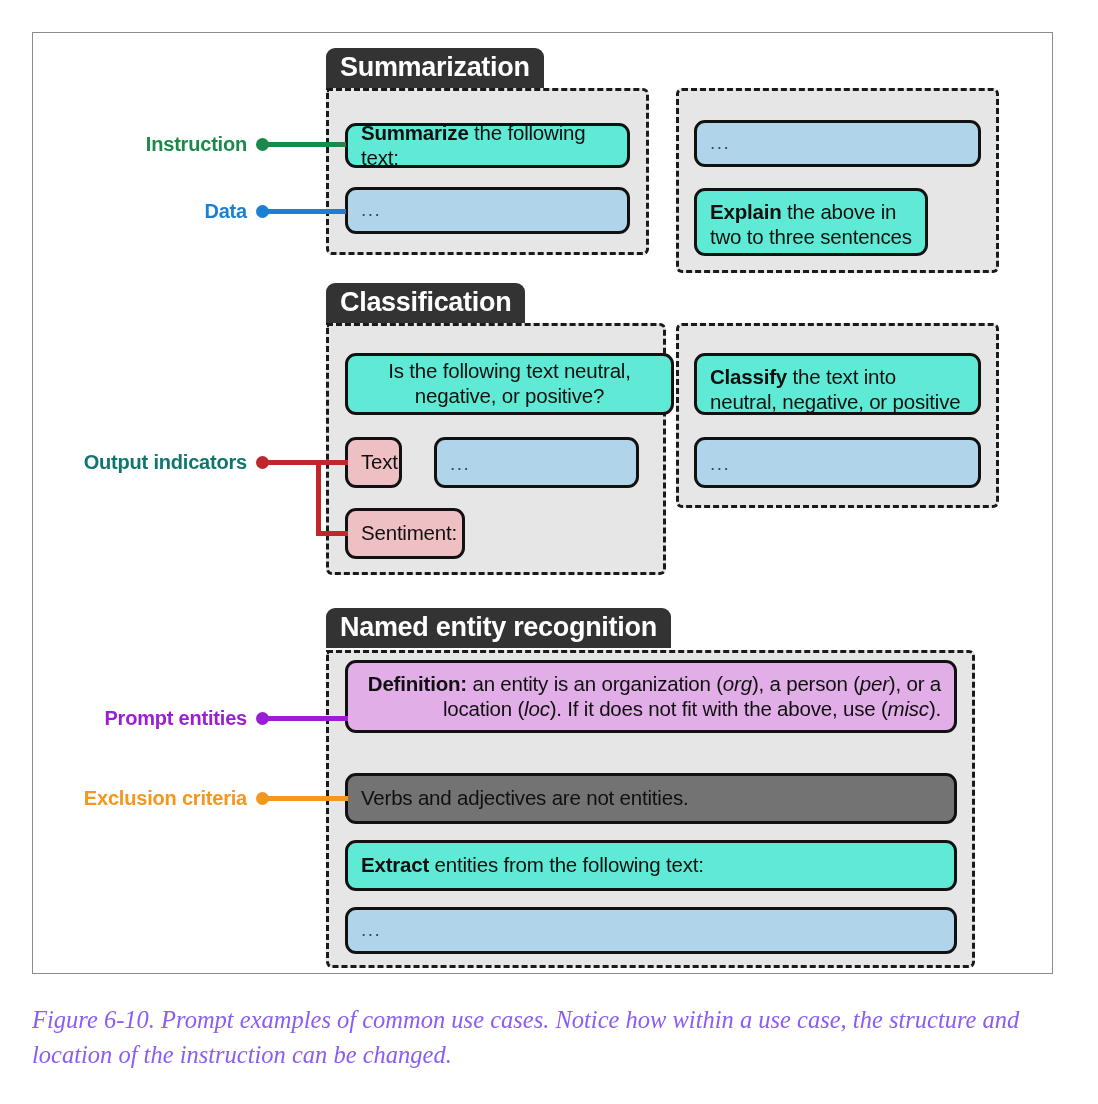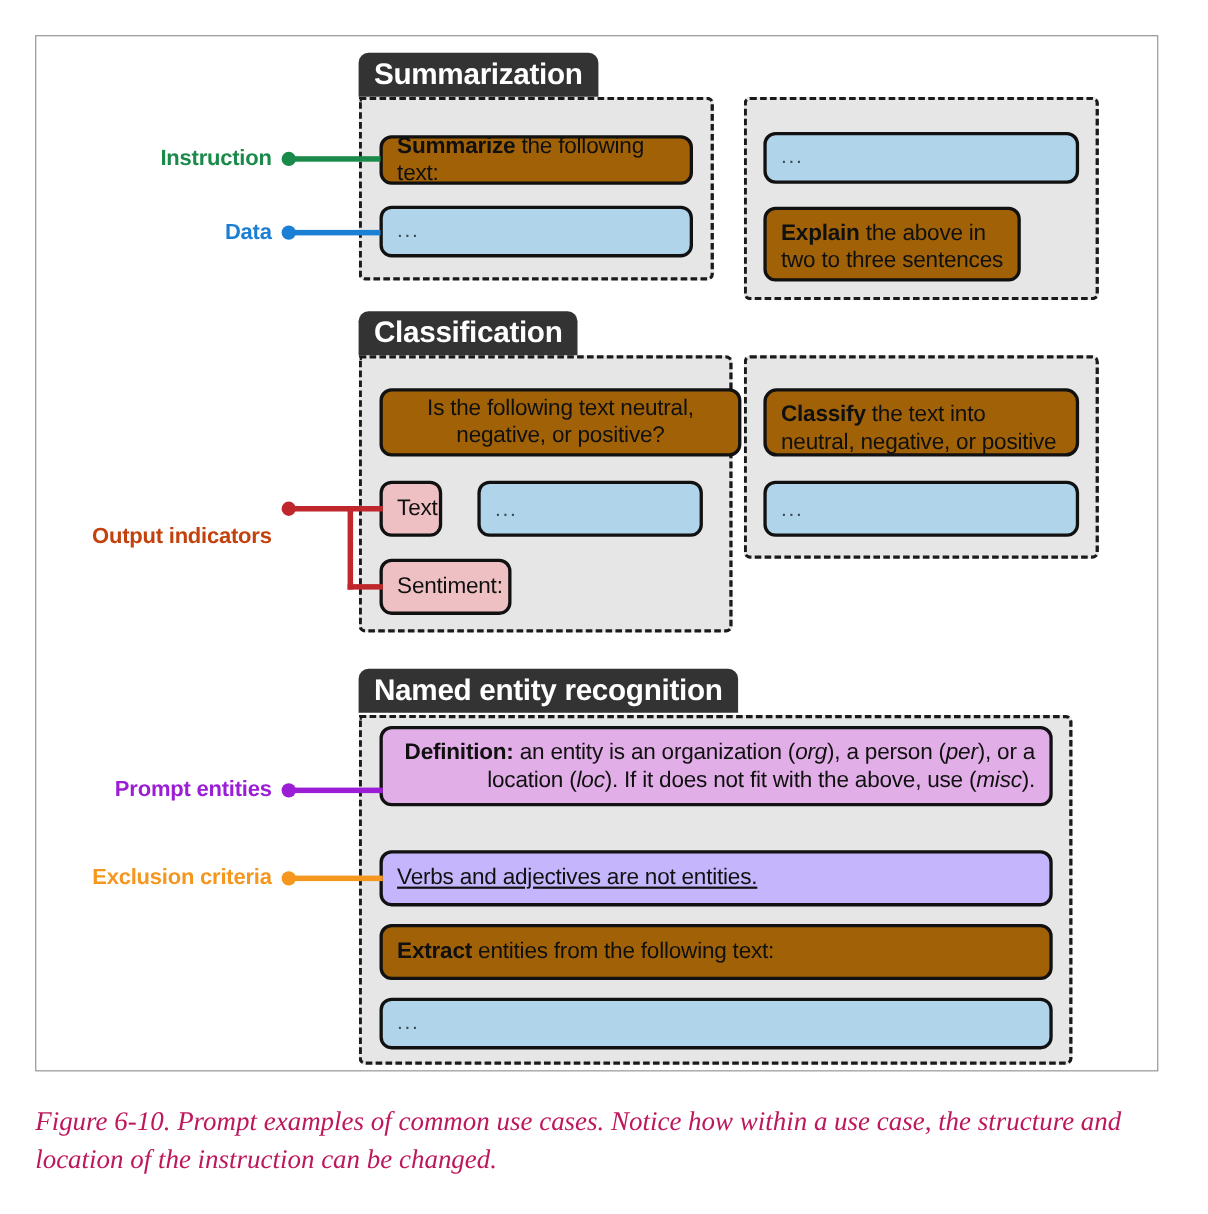--- a/index.html
+++ b/index.html
@@ -62,25 +62,25 @@
     border-radius: 11px;
     display: flex;
     align-items: center;
     padding: 4px 13px;
     font-size: 20.5px;
     line-height: 1.2;
     color: #101010;
     letter-spacing: -0.2px;
     z-index: 4;
   }
-  .chip.green  { background: #a16207; }
+  .chip.green  { background: #5eead4; }
   .chip.blue   { background: #b0d4e9; }
   .chip.pink   { background: #eec0c3; }
   .chip.purple { background: #e2aee8; }
-  .chip.orange { background: #c4b5fd; text-decoration: underline; }
+  .chip.orange { background: #737373; }
 
   .chip .txt { width: 100%; }
   .chip.center .txt { text-align: center; }
   .chip.top-align { align-items: flex-start; padding-top: 9px; }
   .chip.ellipsis .txt {
     color: #3a4a57;
     font-size: 19px;
     letter-spacing: 1.5px;
     align-self: flex-end;
     padding-bottom: 5px;
@@ -113,21 +113,21 @@
   
   #caption {
     position: absolute;
     left: 32px;
     top: 1003px;
     width: 1020px;
     font-family: "Liberation Serif", serif;
     font-style: italic;
     font-size: 24.5px;
     line-height: 1.42;
-    color: #be185d;
+    color: #8b5cf6;
   }
 </style>
 </head>
 <body>
 
 <div id="figure-frame"></div>
 
 <div class="use-case">
   <div class="tab-header" style="left:326px; top:48px;">Summarization</div>
 
@@ -163,21 +163,21 @@
   </div>
   <div class="chip blue ellipsis" style="left:434px; top:437px; width:205px; height:51px;">
     <span class="txt">...</span>
   </div>
   <div class="chip pink" style="left:345px; top:508px; width:120px; height:51px;">
     <span class="txt">Sentiment:</span>
   </div>
 
   <div class="panel" style="left:676px; top:323px; width:323px; height:185px;"></div>
 
-  <div class="chip green top-align" style="left:694px; top:353px; width:287px; height:62px;border-radius:12px;">
+  <div class="chip green top-align" style="left:694px; top:353px; width:287px; height:62px;">
     <span class="txt"><b>Classify</b> the text into neutral, negative, or positive</span>
   </div>
   <div class="chip blue ellipsis" style="left:694px; top:437px; width:287px; height:51px;">
     <span class="txt">...</span>
   </div>
 </div>
 
 <div class="use-case">
   <div class="tab-header" style="left:326px; top:608px;">Named entity recognition</div>
 
@@ -198,21 +198,21 @@
 </div>
 
 <div class="annot-label" style="right:851px; top:133px; color:#1a8a4a;">Instruction</div>
 <div class="annot-dot" style="left:256px; top:138px; background:#1a8a4a;"></div>
 <div class="connector" style="left:266px; top:141.5px; width:80px; height:5px; background:#1a8a4a;"></div>
 
 <div class="annot-label" style="right:851px; top:200px; color:#1b7fd4;">Data</div>
 <div class="annot-dot" style="left:256px; top:205px; background:#1b7fd4;"></div>
 <div class="connector" style="left:266px; top:208.5px; width:80px; height:5px; background:#1b7fd4;"></div>
 
-<div class="annot-label" style="right:851px; top:477px; color:#c2410c;">Output indicators</div>
+<div class="annot-label" style="right:851px; top:451px; color:#0f766e;">Output indicators</div>
 <div class="annot-dot" style="left:256px; top:456px; background:#c0272d;"></div>
 
 <div class="connector" style="left:266px; top:459.5px; width:55px; height:5px; background:#c0272d;"></div>
 
 <div class="connector" style="left:316px; top:459.5px; width:5px; height:76px; background:#c0272d;"></div>
 
 <div class="connector" style="left:316px; top:459.5px; width:32px; height:5px; background:#c0272d;"></div>
 
 <div class="connector" style="left:316px; top:530.5px; width:32px; height:5px; background:#c0272d;"></div>
 

